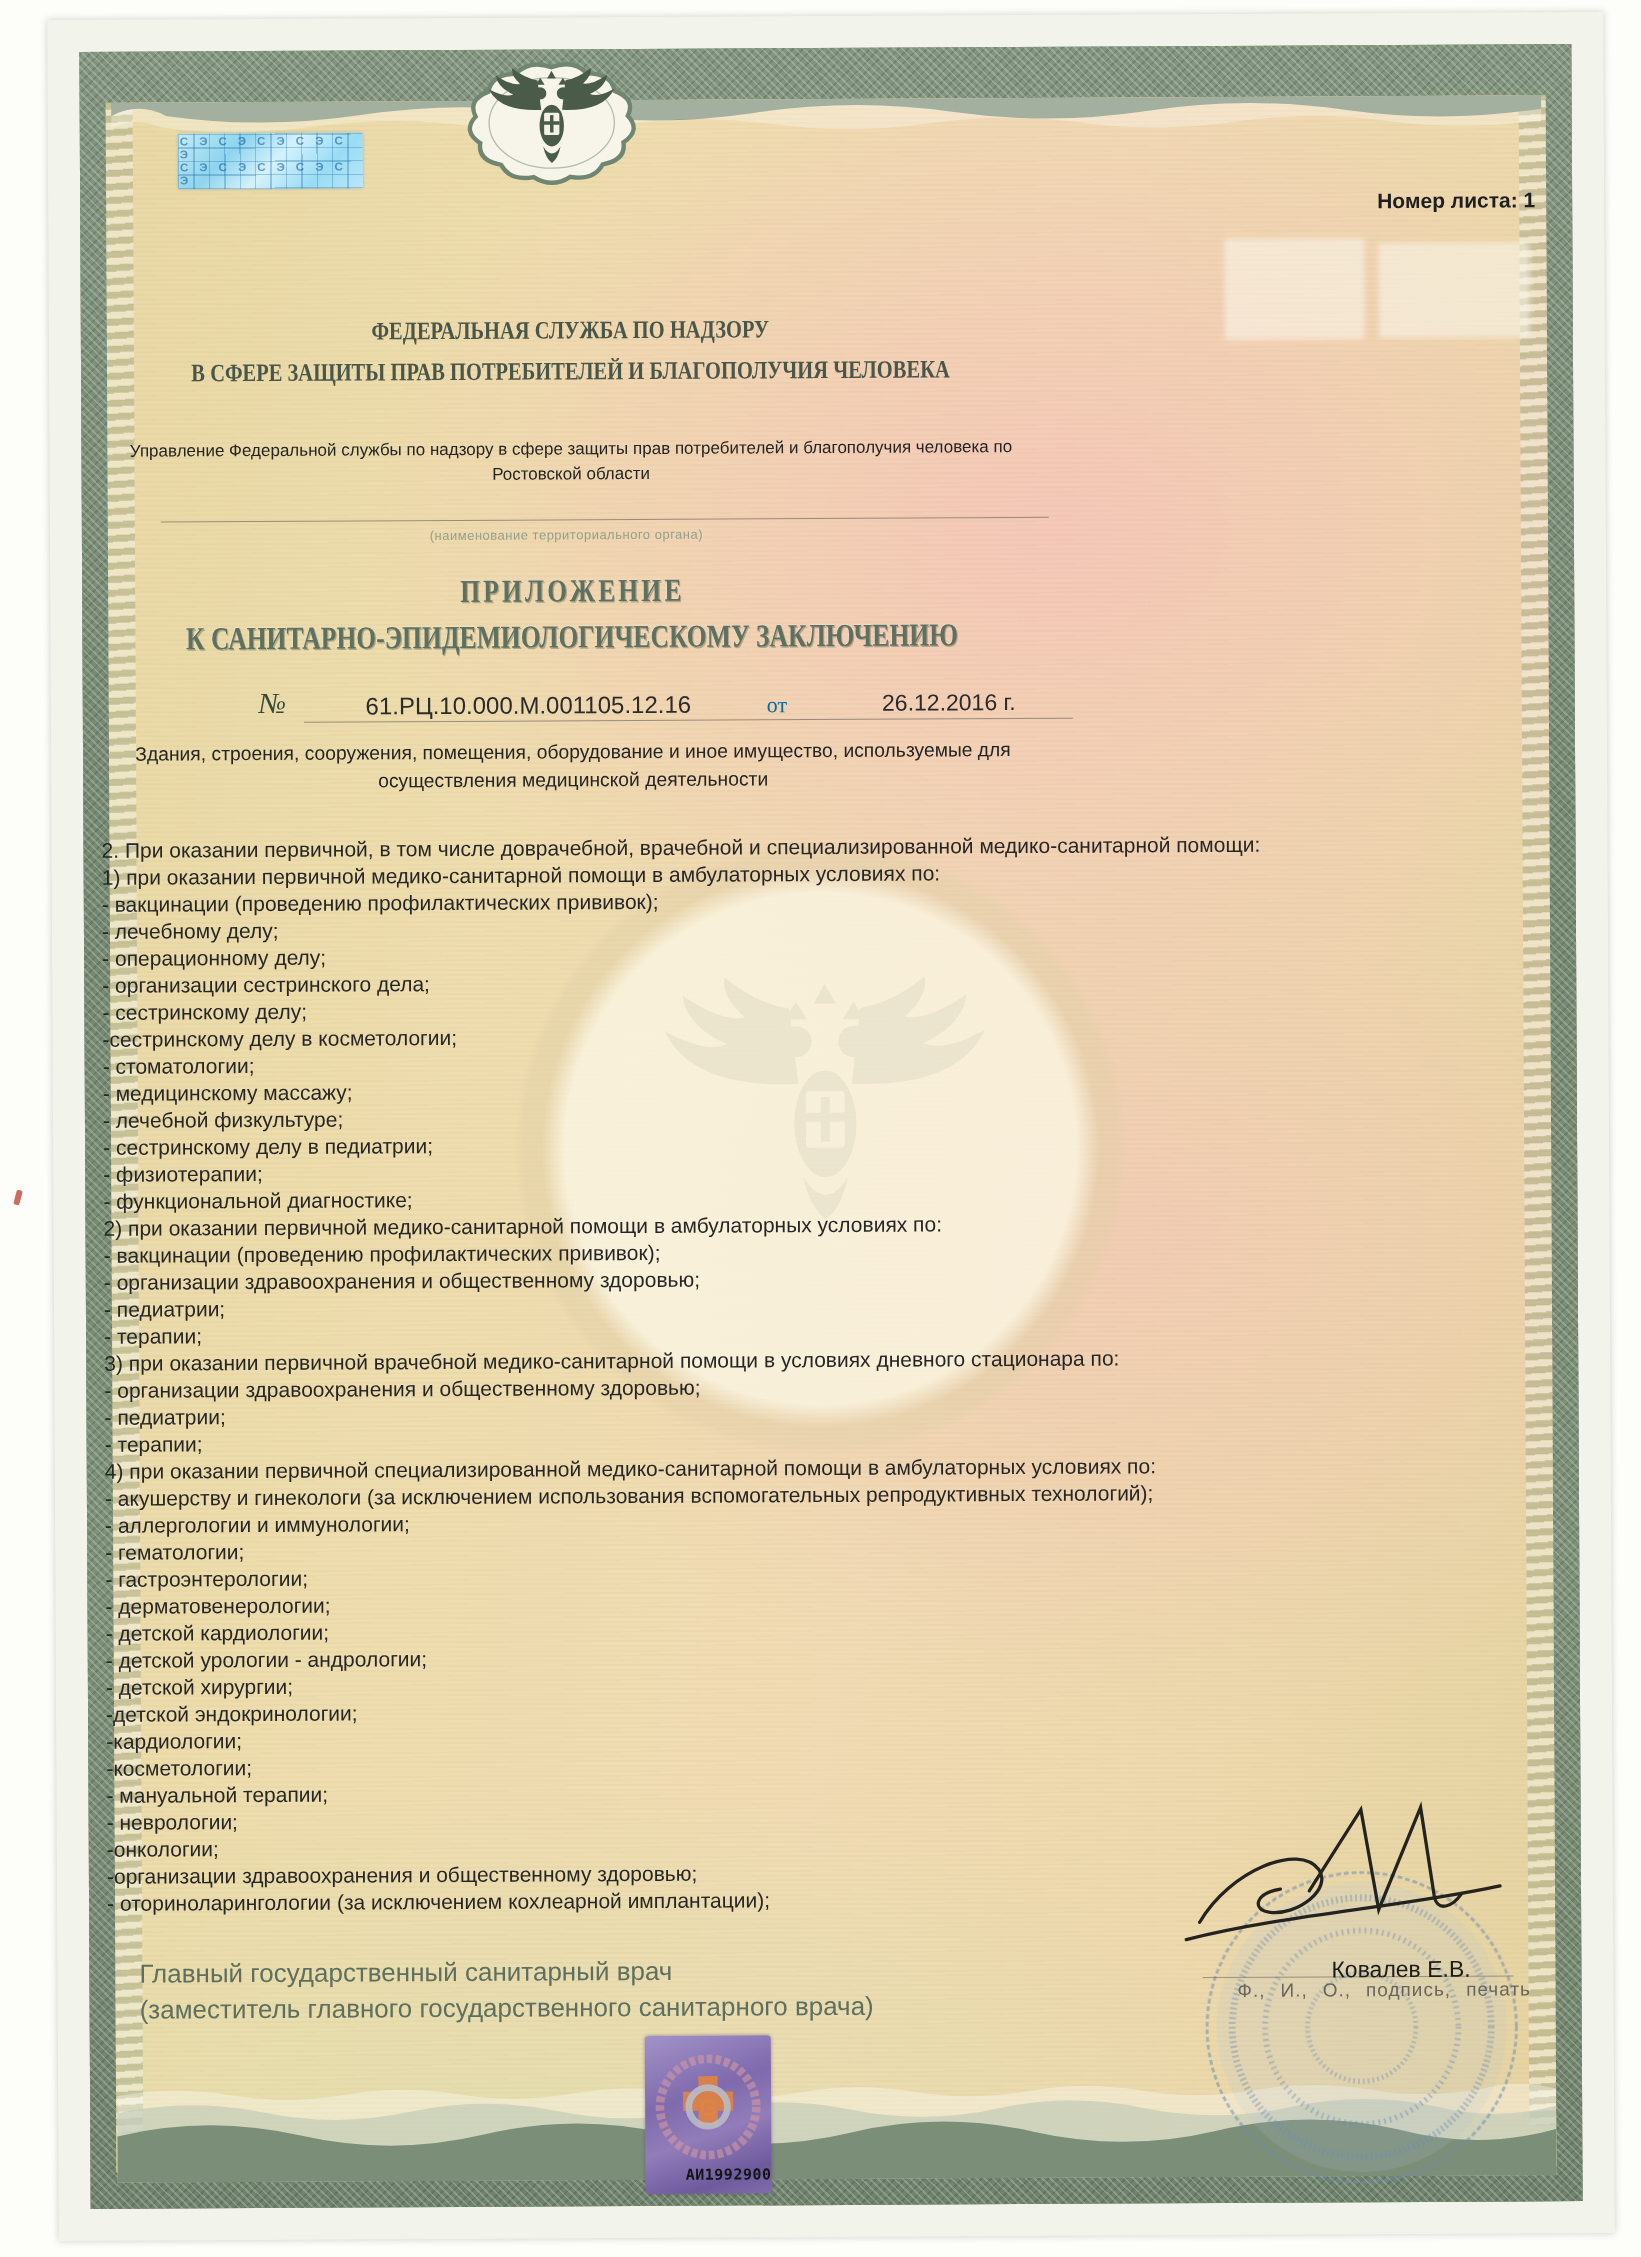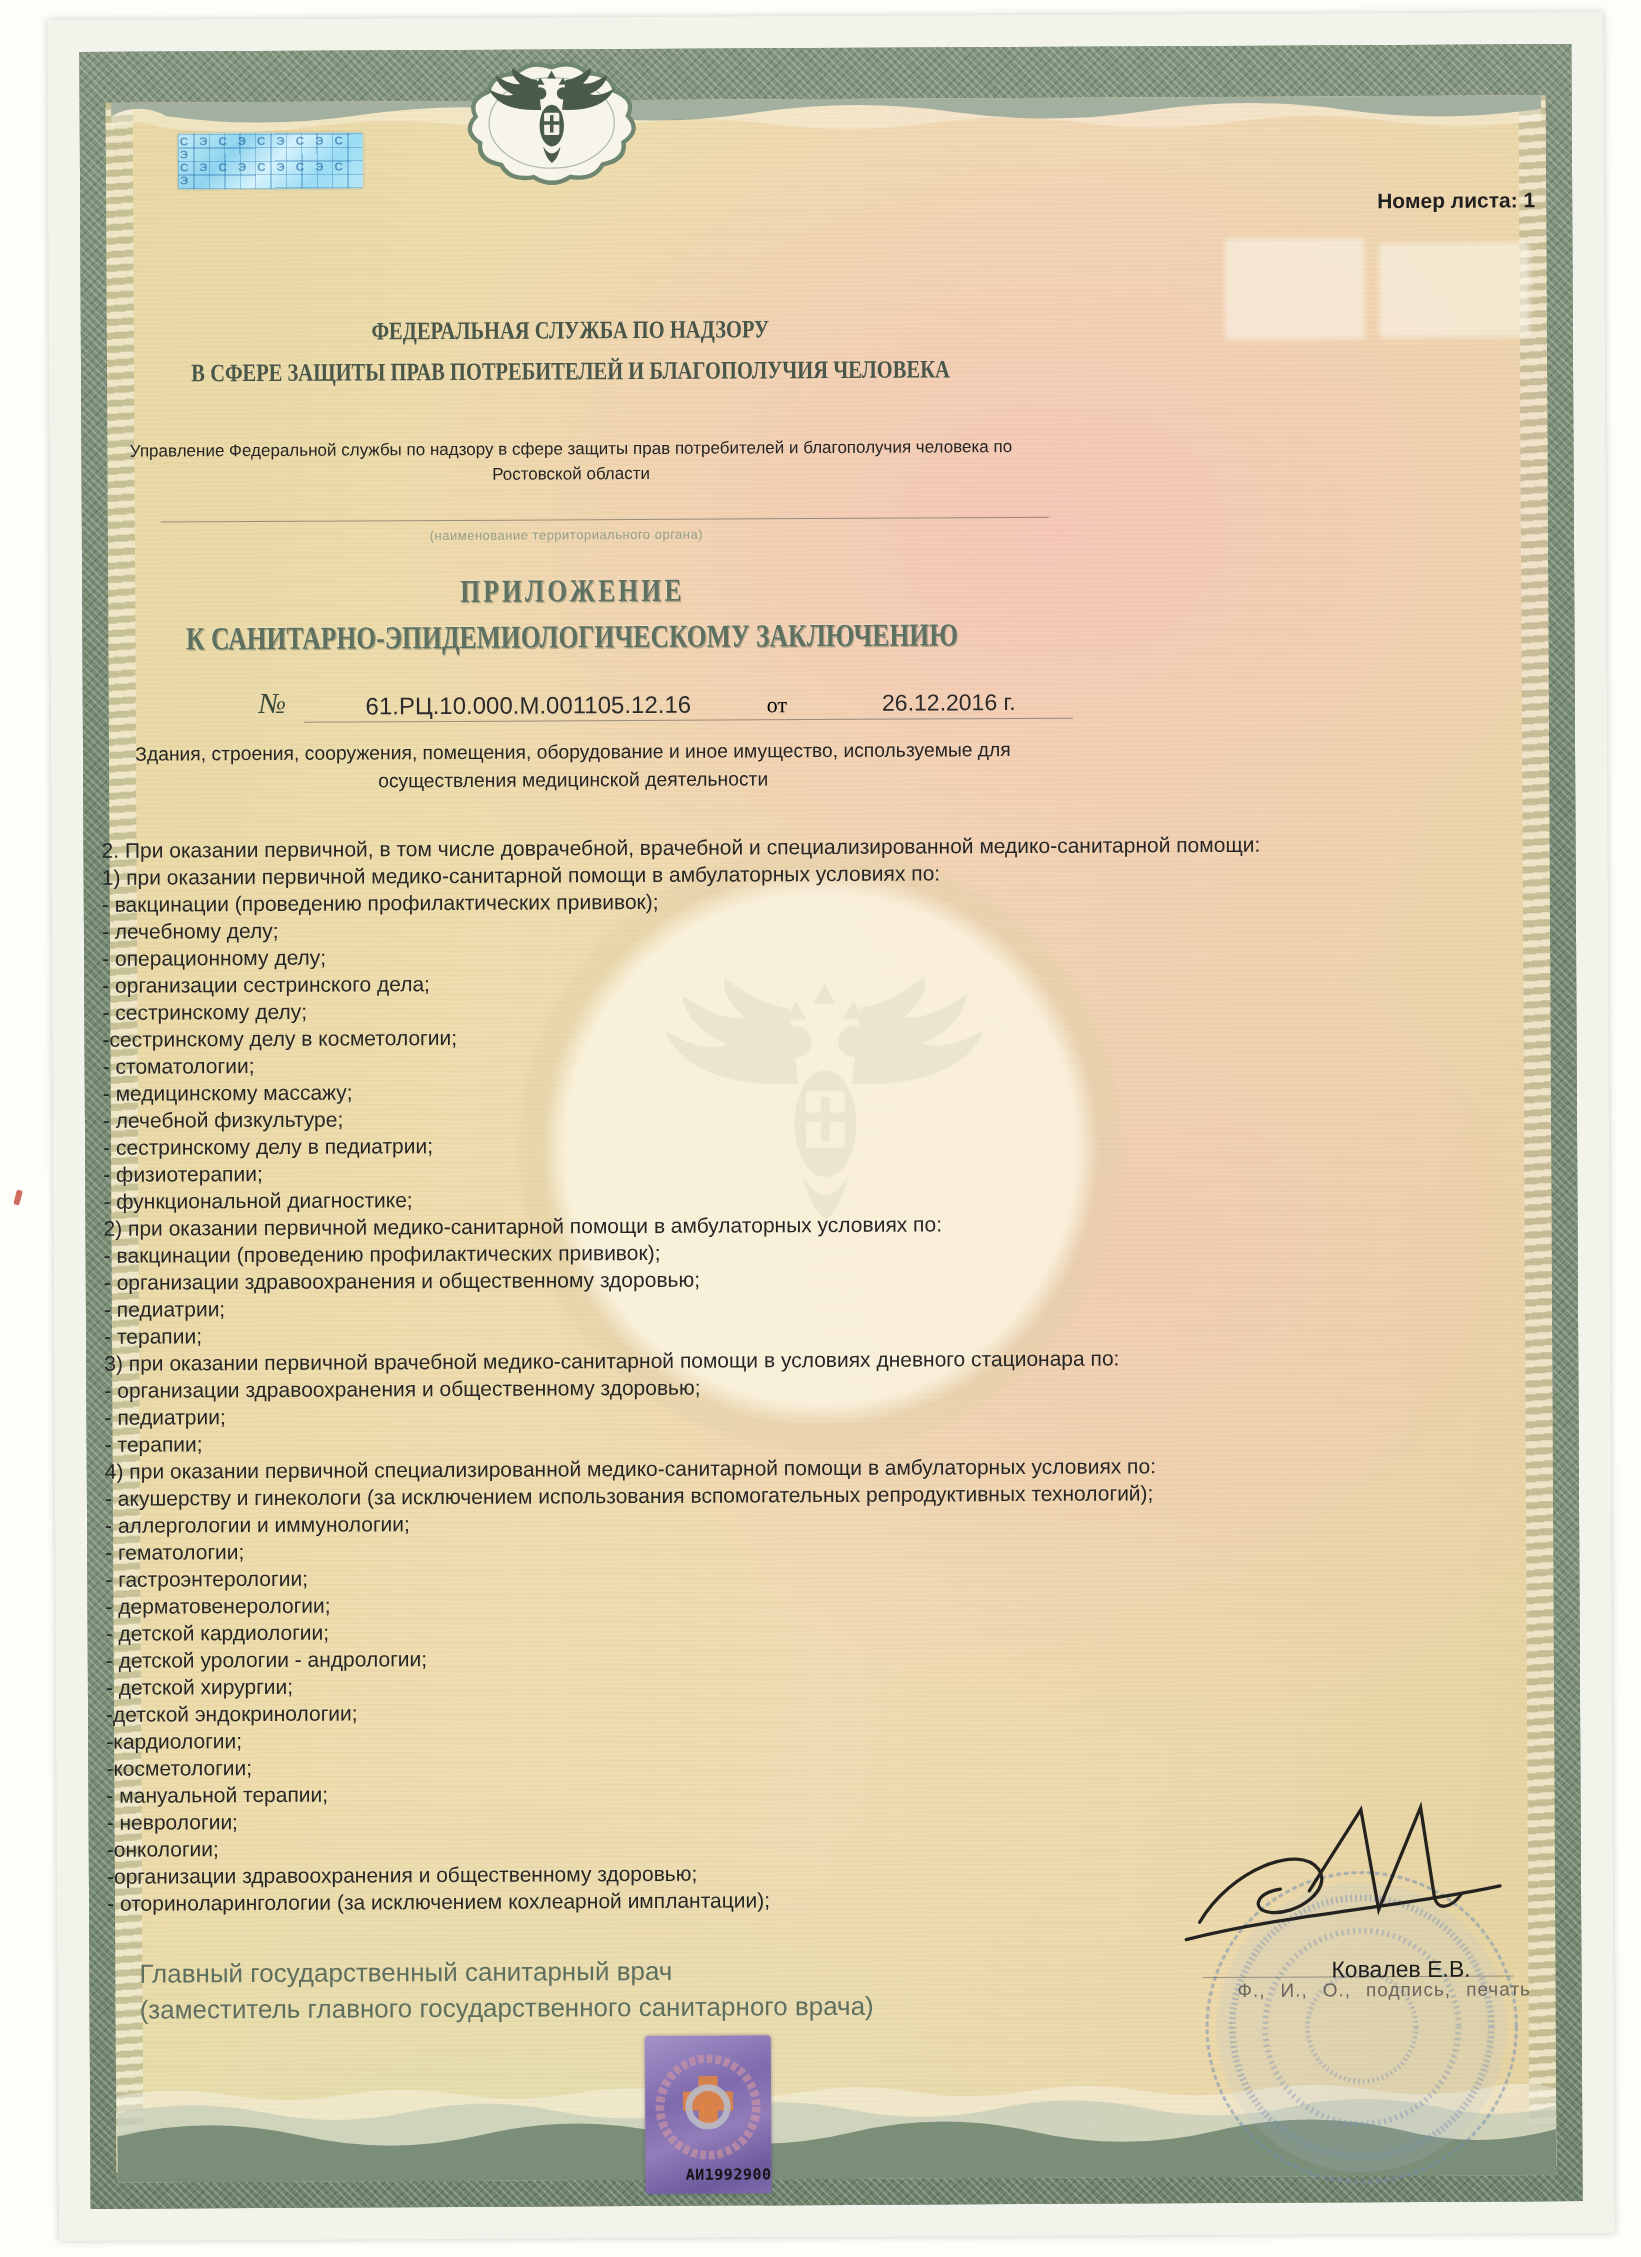--- a/index.html
+++ b/index.html
@@ -142,21 +142,21 @@
     <div class="org" style="top:422px;">Управление Федеральной службы по надзору в сфере защиты прав потребителей и благополучия человека по</div>
     <div class="org" style="top:447px;">Ростовской области</div>
     <div class="rule" style="left:111px;top:502px;width:888px;"></div>
     <div class="caption" style="top:510px;">(наименование территориального органа)</div>
 
     <div class="title-line" style="top:555px;letter-spacing:3.9px;"><span>ПРИЛОЖЕНИЕ</span></div>
     <div class="title-line" style="top:601px;"><span>К САНИТАРНО-ЭПИДЕМИОЛОГИЧЕСКОМУ ЗАКЛЮЧЕНИЮ</span></div>
 
     <div class="numrow-item" style="left:208px;top:668px;font-family:'Liberation Serif',serif;font-style:italic;font-size:29px;color:#3a4a3a;">№</div>
     <div class="numrow-item" style="left:270px;top:674px;width:415px;text-align:center;font-size:24px;">61.РЦ.10.000.М.001105.12.16</div>
-    <div class="numrow-item" style="left:716px;top:676px;font-family:'Liberation Serif',serif;font-size:22px;color:#000000;">от</div>
+    <div class="numrow-item" style="left:716px;top:676px;font-family:'Liberation Serif',serif;font-size:22px;color:#0369a1;">от</div>
     <div class="numrow-item" style="left:787px;top:674px;width:222px;text-align:center;font-size:23px;">26.12.2016 г.</div>
     <div class="rule" style="left:253px;top:703px;width:769px;border-bottom-color:rgba(70,70,70,.5);"></div>
 
     <div class="sub" style="top:724px;">Здания, строения, сооружения, помещения, оборудование и иное имущество, используемые для</div>
     <div class="sub" style="top:752px;">осуществления медицинской деятельности</div>
 
     <div class="body-wrap" id="body-lines">
         <div class="bline">2. При оказании первичной, в том числе доврачебной, врачебной и специализированной медико-санитарной помощи:</div>
         <div class="bline">1) при оказании первичной медико-санитарной помощи в амбулаторных условиях по:</div>
         <div class="bline">- вакцинации (проведению профилактических прививок);</div>

